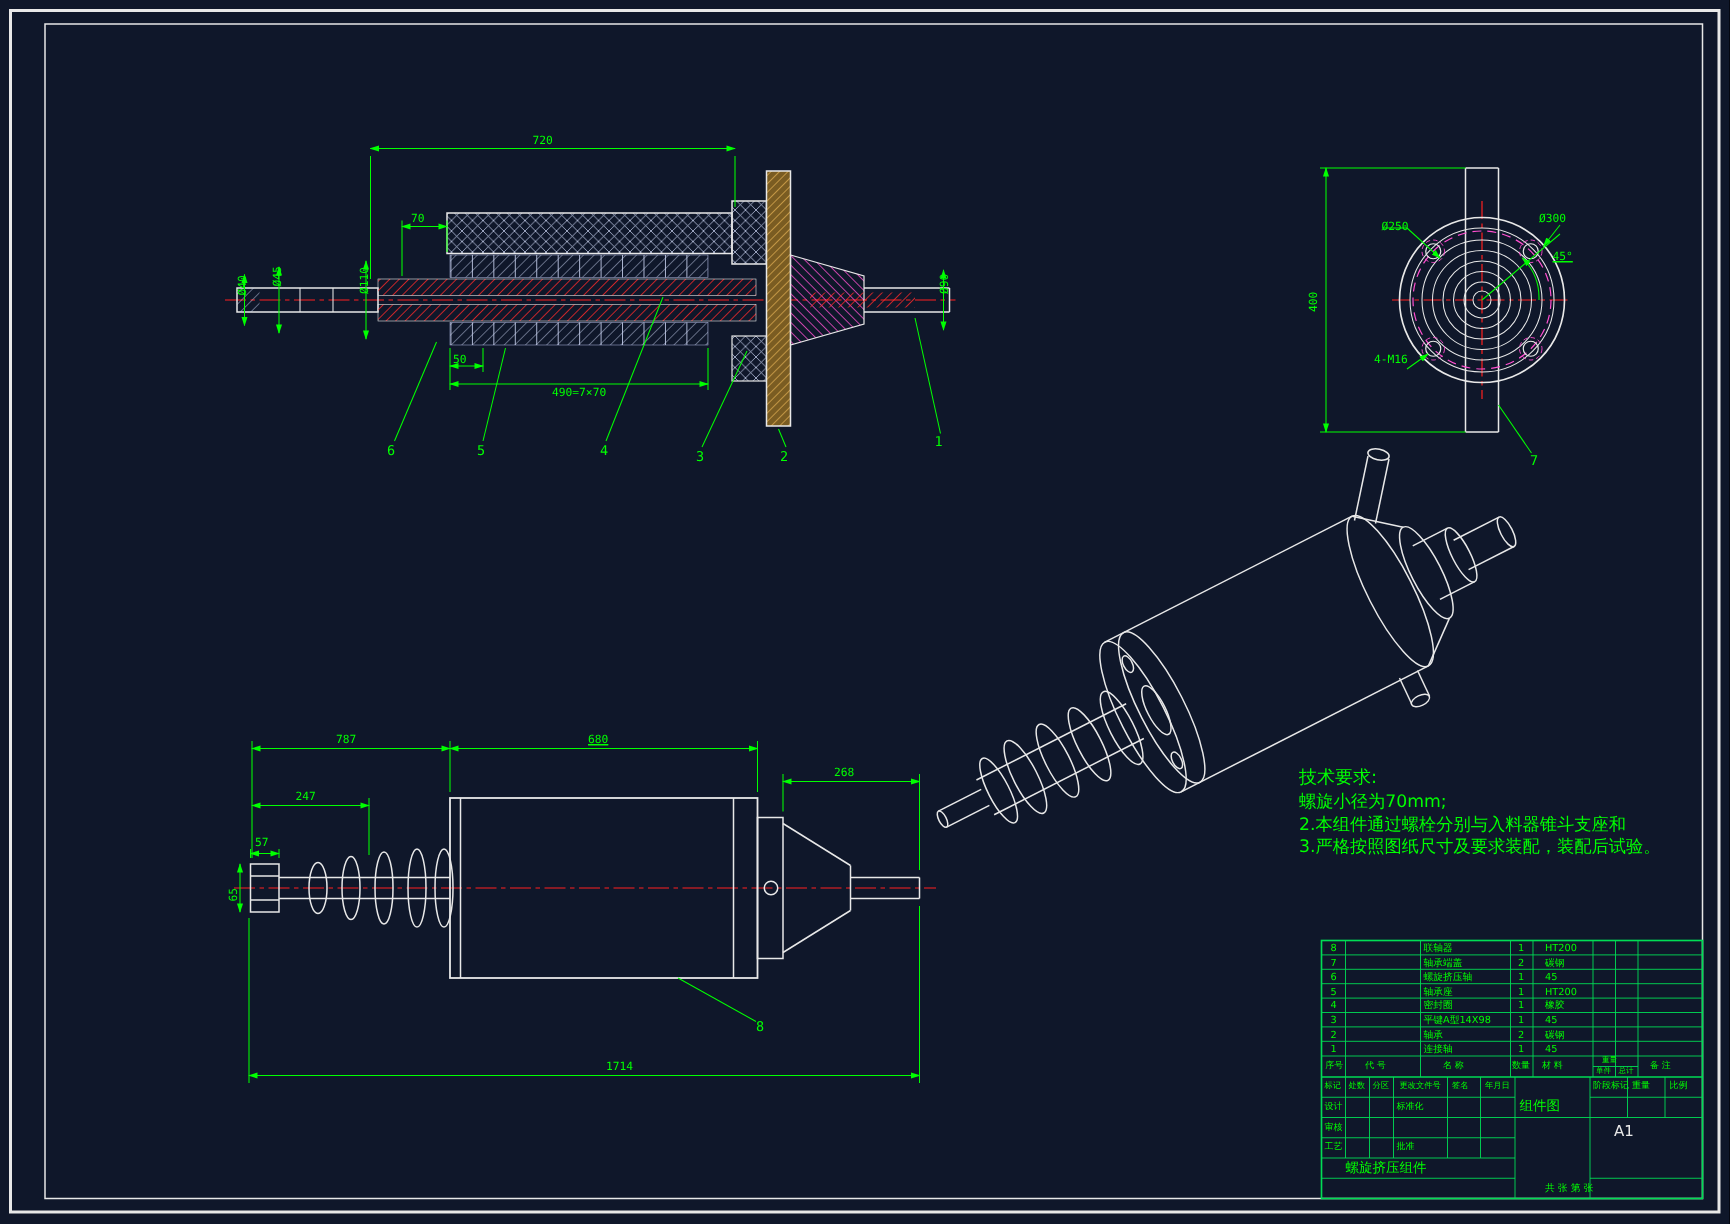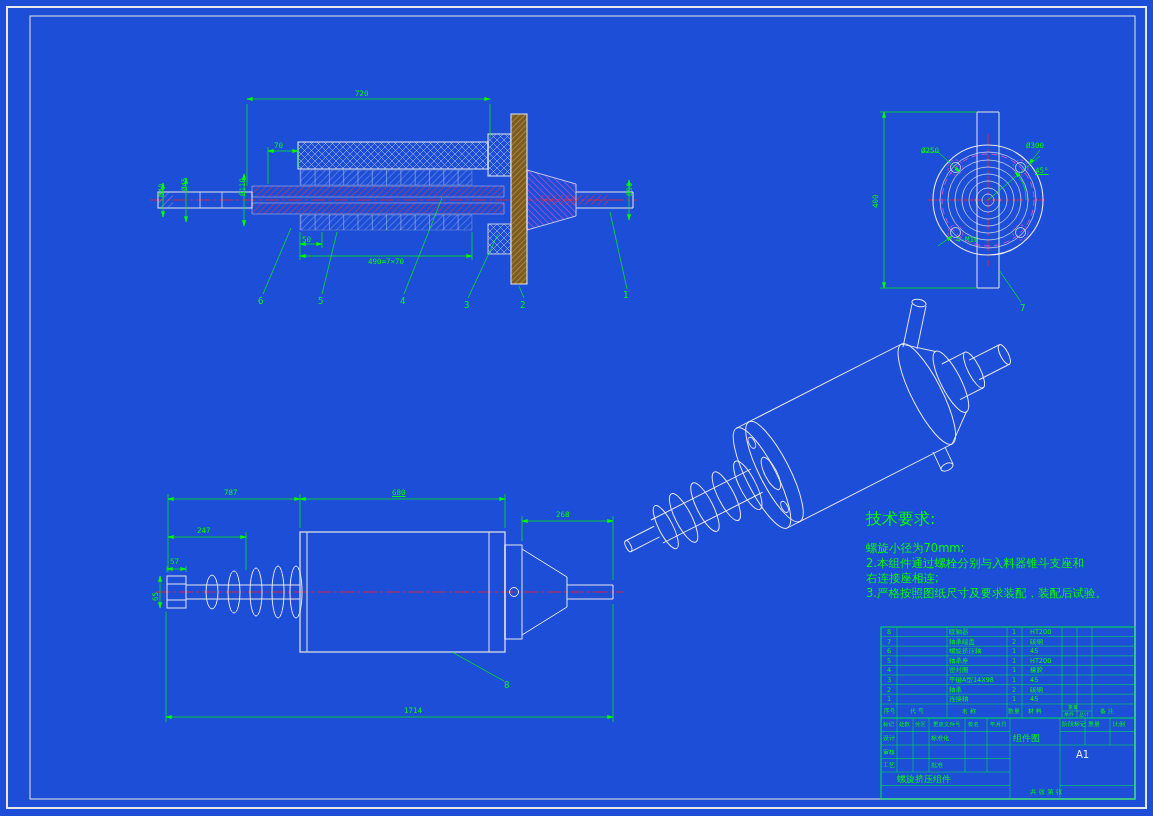--- a/index.html
+++ b/index.html
@@ -1,24 +1,24 @@
 <!DOCTYPE html>
 <html><head>
 <meta charset="utf-8">
 <style>
   html,body{margin:0;padding:0;background:#000;}
-  .canvas{position:relative;width:1153px;height:816px;background:#1d4ed8;overflow:hidden;
+  .canvas{position:relative;width:1153px;height:816px;background:#0f172a;overflow:hidden;
           font-family:"DejaVu Sans",sans-serif;}
   .art{position:absolute;left:0;top:0;}
   .layer{position:absolute;left:0;top:0;width:1153px;height:816px;pointer-events:none;}
   .lbl{position:absolute;color:#00ff00;font-family:"DejaVu Sans Mono",monospace;
        font-size:7.5px;line-height:1;white-space:nowrap;transform-origin:left top;}
   .tech{position:absolute;left:866px;top:511px;width:280px;color:#00ff00;
         font-size:11.5px;line-height:15px;font-family:"DejaVu Sans",sans-serif;}
-  .tech-title{font-size:16px;margin-bottom:15px;}
+  .tech-title{font-size:12px;margin-bottom:1px;}
   .tech-line{white-space:nowrap;}
   .tb-text{position:absolute;color:#00ff00;white-space:nowrap;line-height:1;
            font-family:"DejaVu Sans",sans-serif;}
 </style>
 </head>
 <body>
 
 <div class="canvas">
 
 <svg class="art" width="1153" height="816" viewBox="0 0 1153 816">
@@ -287,21 +287,21 @@
       <span class="lbl" style="left: 318px; top: 297px; font-size: 9px;">5</span>
       <span class="lbl" style="left: 400px; top: 297px; font-size: 9px;">4</span>
       <span class="lbl" style="left: 464px; top: 301px; font-size: 9px;">3</span>
       <span class="lbl" style="left: 520px; top: 301px; font-size: 9px;">2</span>
       <span class="lbl" style="left: 623px; top: 291px; font-size: 9px;">1</span>
     </div>
 <div class="layer">
       <span class="lbl" style="left: 921px; top: 147px;">Ø250</span>
       <span class="lbl" style="left: 1026px; top: 142px;">Ø300</span>
       <span class="lbl" style="left: 1035px; top: 167px; text-decoration: underline;">45°</span>
-      <span class="lbl" style="left: 916px; top: 236px; margin-left: 40px;">4-M16</span>
+      <span class="lbl" style="left: 916px; top: 236px;">4-M16</span>
       <span class="lbl" style="left: 872px; top: 208px; transform: rotate(-90deg);">400</span>
       <span class="lbl" style="left: 1020px; top: 304px; font-size: 9px;">7</span>
     </div>
 <div class="layer">
       <span class="lbl" style="left: 224px; top: 489px;">787</span>
       <span class="lbl" style="left: 392px; top: 489px; text-decoration: underline;">680</span>
       <span class="lbl" style="left: 197px; top: 527px;">247</span>
       <span class="lbl" style="left: 556px; top: 511px;">268</span>
       <span class="lbl" style="left: 170px; top: 558px;">57</span>
       <span class="lbl" style="left: 152px; top: 601px; transform: rotate(-90deg);">65</span>
@@ -361,21 +361,20 @@
       <span class="lbl" style="left: 883px; top: 762px; font-size: 6px; font-family: &quot;DejaVu Sans&quot;, sans-serif;">工艺</span>
       <span class="lbl" style="left: 931px; top: 735px; font-size: 6px; font-family: &quot;DejaVu Sans&quot;, sans-serif;">标准化</span>
       <span class="lbl" style="left: 931px; top: 762px; font-size: 6px; font-family: &quot;DejaVu Sans&quot;, sans-serif;">批准</span>
     </div>
 
 <div class="tech">
   <div class="tech-title">技术要求:</div>
   <div>
         <div class="tech-line">螺旋小径为70mm;</div>
         <div class="tech-line">2.本组件通过螺栓分别与入料器锥斗支座和</div>
-        <div class="tech-line">右连接座相连;</div>
         <div class="tech-line">3.严格按照图纸尺寸及要求装配，装配后试验。</div>
       </div>
 </div>
 
 <div class="tb-text" style="left:1013px;top:734px;font-size:9px">组件图</div>
 <div class="tb-text" style="left:897px;top:775px;font-size:9px">螺旋挤压组件</div>
 <div class="tb-text" style="left:1076px;top:750px;font-size:10px;color:#e8e8e8">A1</div>
 <div class="tb-text" style="left:1062px;top:721px;font-size:6px">阶段标记</div>
 <div class="tb-text" style="left:1088px;top:721px;font-size:6px">重量</div>
 <div class="tb-text" style="left:1113px;top:721px;font-size:6px">比例</div>

